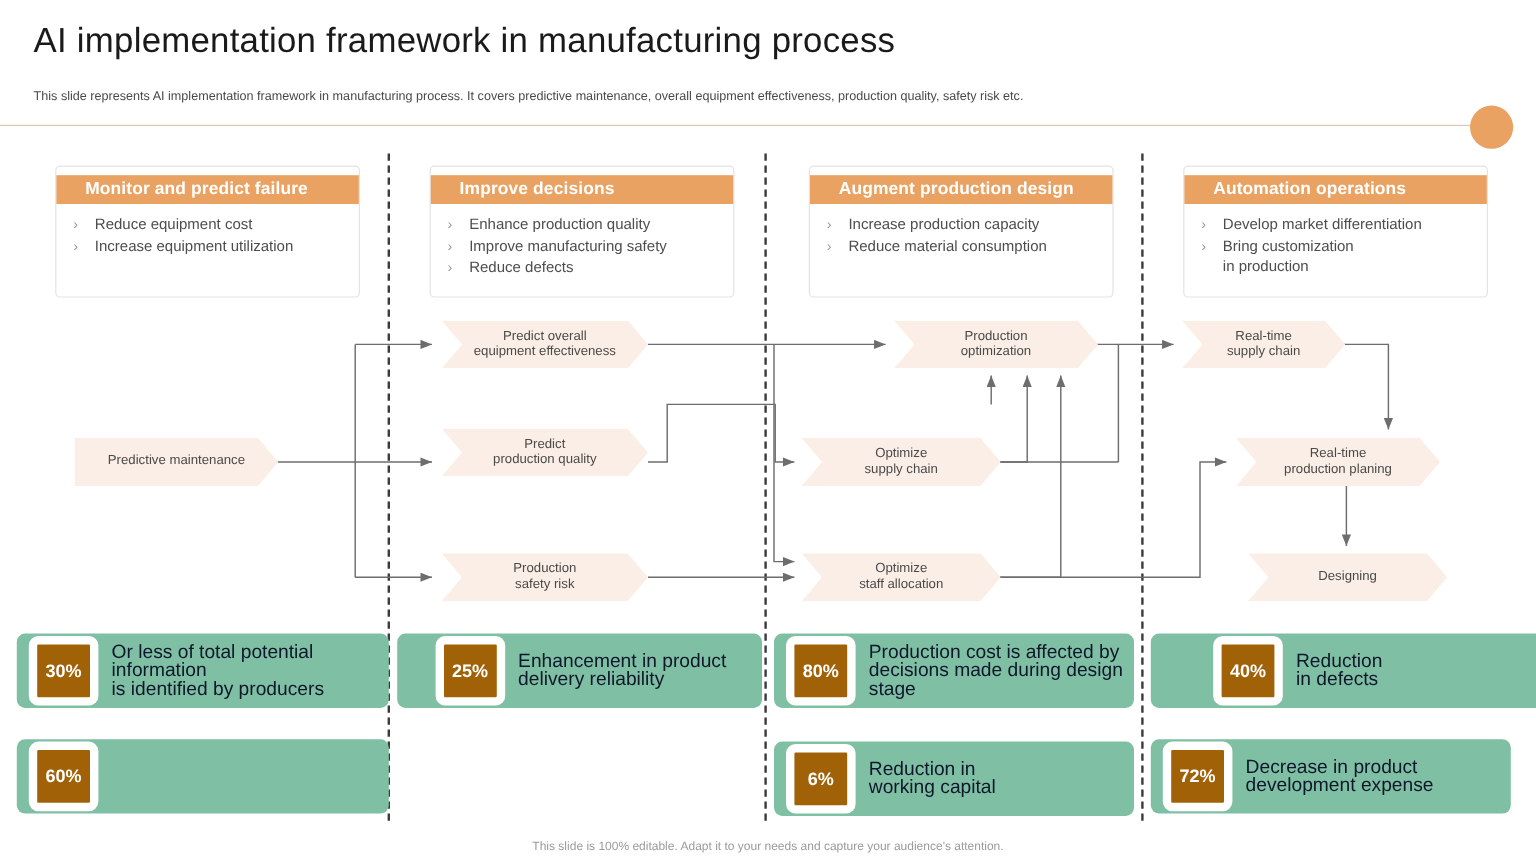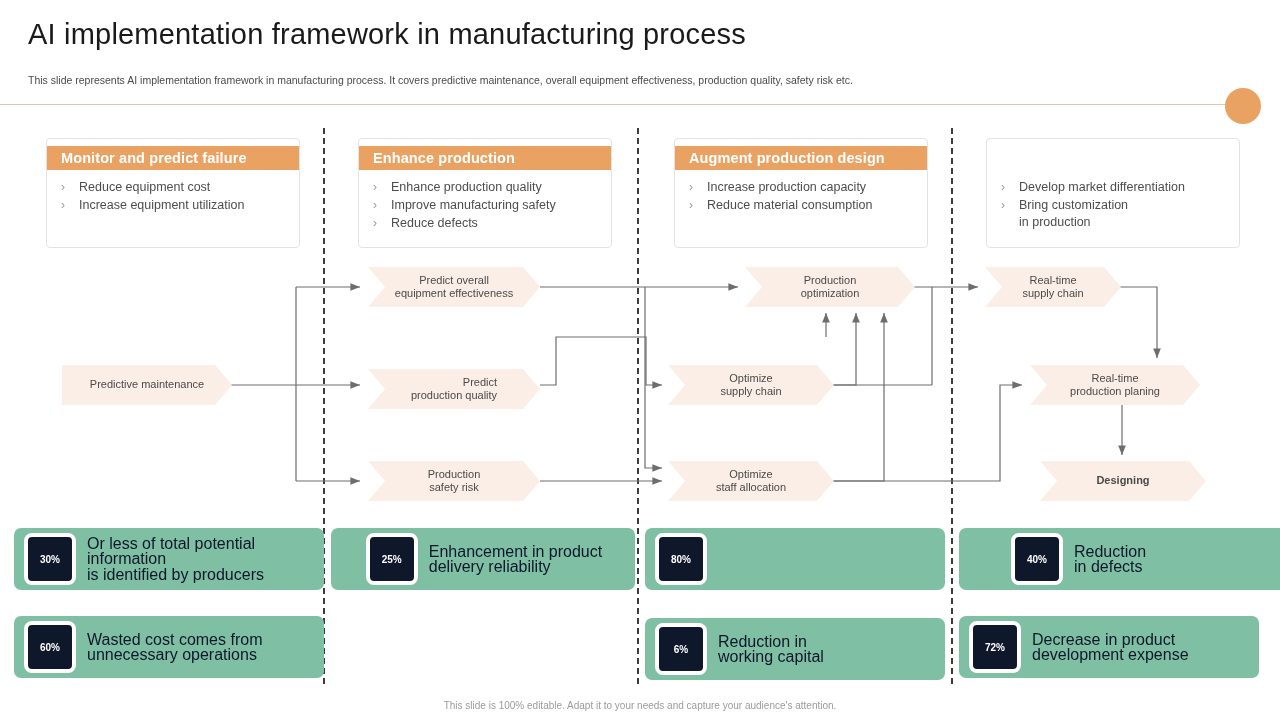--- a/index.html
+++ b/index.html
@@ -38,21 +38,21 @@
   .feature-card{
     position:absolute;top:138px;height:110px;
     background:#ffffff;border:1px solid #e3e3e3;border-radius:4px;
     box-sizing:border-box;
   }
   .feature-card .card-head{
     position:absolute;left:0;top:7px;width:100%;height:24px;
     background:#e9a262;color:#ffffff;
     font-size:14.5px;font-weight:bold;
     display:flex;align-items:center;
-    padding-left:14px;box-sizing:border-box;
+    padding-left:24px;box-sizing:border-box;
     letter-spacing:.1px;
   }
   .feature-card ul{
     list-style:none;margin:0;padding:40px 0 0 14px;
   }
   .feature-card li{
     font-size:12.5px;color:#4d4d4d;line-height:17px;
     position:relative;padding-left:18px;margin-bottom:1px;
   }
   .feature-card li .chev{
@@ -72,22 +72,22 @@
     clip-path:polygon(0 0, calc(100% - 17px) 0, 100% 50%, calc(100% - 17px) 100%, 0 100%);
   }
   
   .stat-card{
     position:absolute;height:62px;
     background:#7fbfa4;border-radius:7px;
     display:flex;align-items:center;
   }
   .stat-badge{
     width:44px;height:44px;margin-left:10px;flex:0 0 auto;
-    background:#0f172a;border:4px solid #ffffff;border-radius:8px;
-    color:#ffffff;font-size:10px;font-weight:bold;
+    background:#a16207;border:7px solid #ffffff;border-radius:8px;
+    color:#ffffff;font-size:15px;font-weight:bold;
     display:flex;align-items:center;justify-content:center;
   }
   .stat-text{
     margin-left:11px;color:#0f172a;font-size:16px;line-height:15.5px;
     padding-right:8px;
   }
   
   #footer-note{
     position:absolute;left:0;top:700px;width:1280px;text-align:center;
     font-size:10px;color:#9b9b9b;
@@ -108,37 +108,38 @@
 
 <div class="feature-card" style="left:46px;width:254px;">
   <div class="card-head">Monitor and predict failure</div>
   <ul>
     <li><span class="chev">›</span><span>Reduce equipment cost</span></li>
     <li><span class="chev">›</span><span>Increase equipment utilization</span></li>
   </ul>
 </div>
 
 <div class="feature-card" style="left:358px;width:254px;">
-  <div class="card-head">Enhance production</div>
+  <div class="card-head">Improve decisions</div>
   <ul>
     <li><span class="chev">›</span><span>Enhance production quality</span></li>
     <li><span class="chev">›</span><span>Improve manufacturing safety</span></li>
     <li><span class="chev">›</span><span>Reduce defects</span></li>
   </ul>
 </div>
 
 <div class="feature-card" style="left:674px;width:254px;">
   <div class="card-head">Augment production design</div>
   <ul>
     <li><span class="chev">›</span><span>Increase production capacity</span></li>
     <li><span class="chev">›</span><span>Reduce material consumption</span></li>
   </ul>
 </div>
 
 <div class="feature-card" style="left:986px;width:254px;">
+  <div class="card-head">Automation operations</div>
   <ul>
     <li><span class="chev">›</span><span>Develop market differentiation</span></li>
     <li style="white-space:pre-line;"><span class="chev">›</span><span>Bring customization
 in production</span></li>
   </ul>
 </div>
 
 <svg class="lines" viewBox="0 0 1280 720">
   <defs>
     <marker id="ah" markerWidth="9" markerHeight="9" refX="8" refY="3.2" orient="auto">
@@ -181,21 +182,21 @@
 <div id="flow">
   <div class="chevron" style="left:368px;top:12px;width:172px;">
     <span style="white-space:pre-line;">Predict overall
 equipment effectiveness</span>
   </div>
 
   <div class="chevron flat-left" style="left:62px;top:110px;width:170px;">
     <span style="white-space:pre-line;">Predictive maintenance</span>
   </div>
 
-  <div class="chevron" style="left:368px;top:114px;width:172px;text-align:right;">
+  <div class="chevron" style="left:368px;top:102px;width:172px;">
     <span style="white-space:pre-line;">Predict
 production quality</span>
   </div>
 
   <div class="chevron" style="left:368px;top:206px;width:172px;">
     <span style="white-space:pre-line;">Production
 safety risk</span>
   </div>
 
   <div class="chevron" style="left:745px;top:12px;width:170px;">
@@ -216,48 +217,48 @@
   <div class="chevron" style="left:985px;top:12px;width:136px;">
     <span style="white-space:pre-line;">Real-time
 supply chain</span>
   </div>
 
   <div class="chevron" style="left:1030px;top:110px;width:170px;">
     <span style="white-space:pre-line;">Real-time
 production planing</span>
   </div>
 
-  <div class="chevron" style="left:1040px;top:206px;width:166px;font-weight:bold;">
+  <div class="chevron" style="left:1040px;top:206px;width:166px;">
     <span style="white-space:pre-line;">Designing</span>
   </div>
 </div>
 
 <div class="stat-card" style="left:14px;top:528px;width:310px;">
   <div class="stat-badge">30%</div>
   <div class="stat-text" style="white-space:pre-line;">Or less of total potential information
 is identified by producers</div>
 </div>
 <div class="stat-card" style="left:331px;top:528px;width:304px;justify-content:center;">
   <div class="stat-badge">25%</div>
   <div class="stat-text" style="white-space:pre-line;">Enhancement in product
 delivery reliability</div>
 </div>
 <div class="stat-card" style="left:645px;top:528px;width:300px;">
   <div class="stat-badge">80%</div>
+  <div class="stat-text" style="white-space:pre-line;">Production cost is affected by
+decisions made during design stage</div>
 </div>
 <div class="stat-card" style="left:959px;top:528px;width:300px;padding-left:42px;">
   <div class="stat-badge">40%</div>
   <div class="stat-text" style="white-space:pre-line;">Reduction
 in defects</div>
 </div>
 
 <div class="stat-card" style="left:14px;top:616px;width:310px;">
   <div class="stat-badge">60%</div>
-  <div class="stat-text" style="white-space:pre-line;">Wasted cost comes from
-unnecessary operations</div>
 </div>
 <div class="stat-card" style="left:645px;top:618px;width:300px;">
   <div class="stat-badge">6%</div>
   <div class="stat-text" style="white-space:pre-line;">Reduction in
 working capital</div>
 </div>
 <div class="stat-card" style="left:959px;top:616px;width:300px;">
   <div class="stat-badge">72%</div>
   <div class="stat-text" style="white-space:pre-line;">Decrease in product
 development expense</div>

